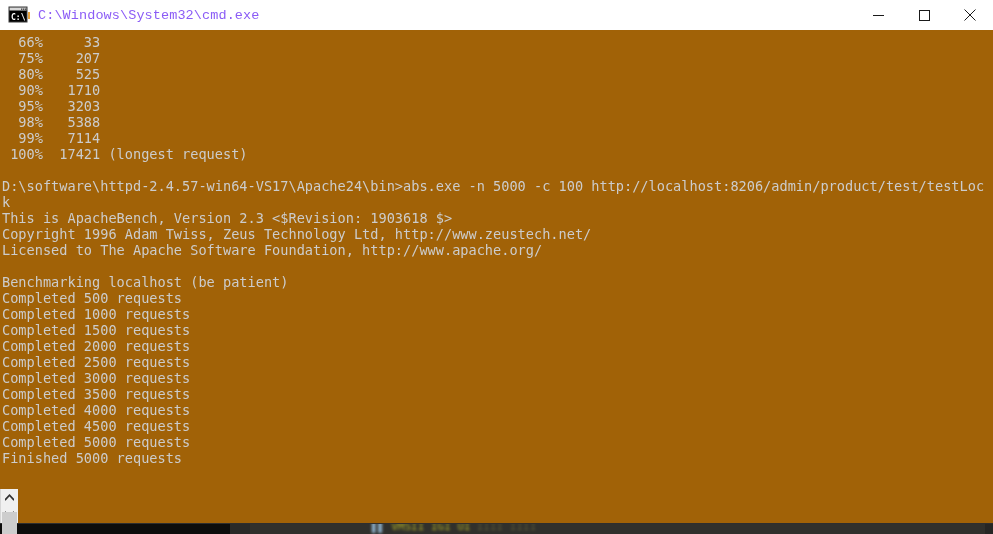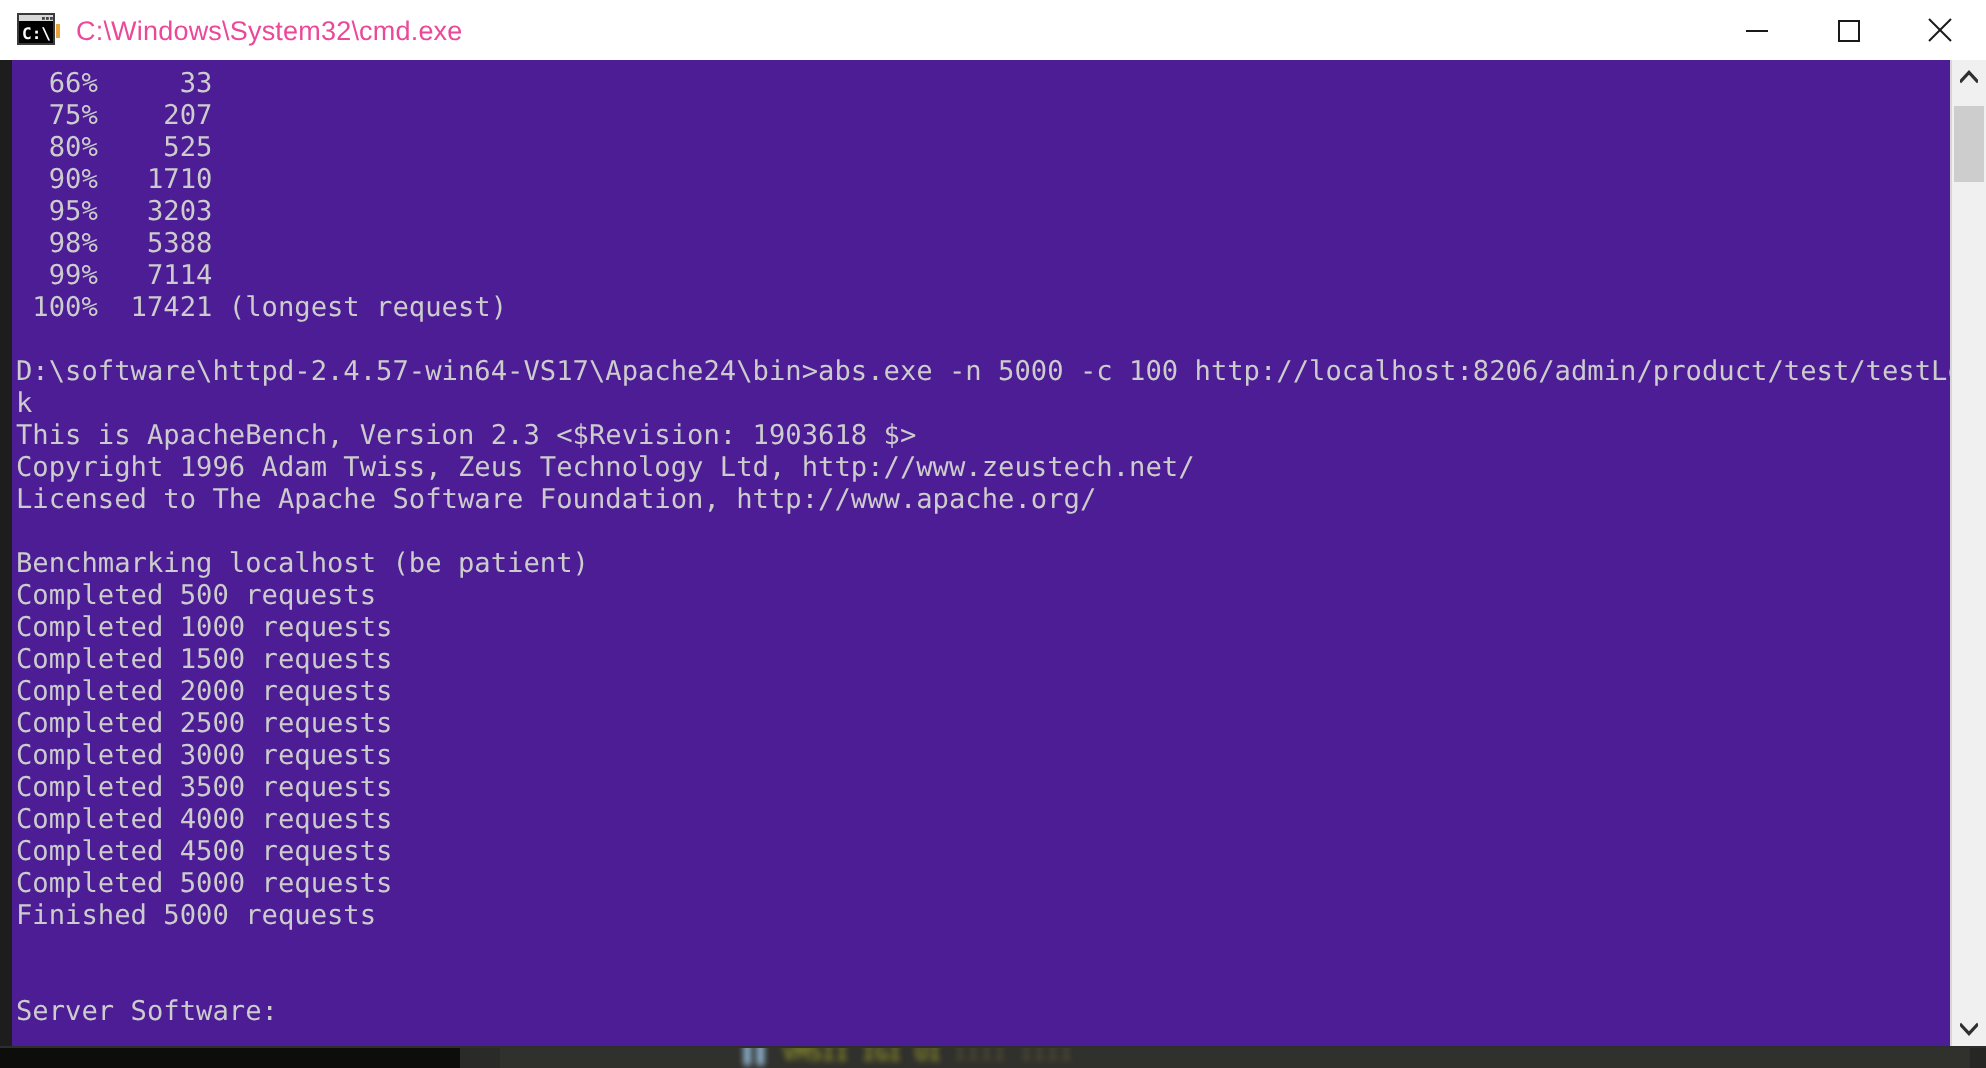--- a/index.html
+++ b/index.html
@@ -77,23 +77,23 @@
   }
   #app-icon {
     width: 22px;
     height: 18px;
     margin-left: 8px;
     margin-right: 8px;
     flex: none;
     position: relative;
   }
   #title-text {
-    font-family: Liberation Sans, sans-serif;
+    font-family: Liberation Mono, monospace;
     font-size: 13.5px;
-    color: #ec4899;
+    color: #8b5cf6;
     letter-spacing: .1px;
     white-space: nowrap;
     text-align: center;
   }
   #window-controls {
     position: absolute;
     right: 0;
     top: 0;
     height: 30px;
     display: flex;
@@ -108,22 +108,23 @@
   }
   .wc-glyph { display: block; }
 
   
   #console-area {
     position: absolute;
     left: 0;
     top: 30px;
     right: 0;
     bottom: 0;
-    background: #4c1d95;
-    display: flex;
+    background: #a16207;
+    display: flex;
+    flex-direction: column;
   }
   #console-left-border {
     width: 6px;
     flex: none;
     background: #1d1d1d;
   }
   #console-text {
     flex: 1 1 auto;
     padding: 4px 0 0 2px;
     font-family: "DejaVu Sans Mono", "Liberation Mono", monospace;

